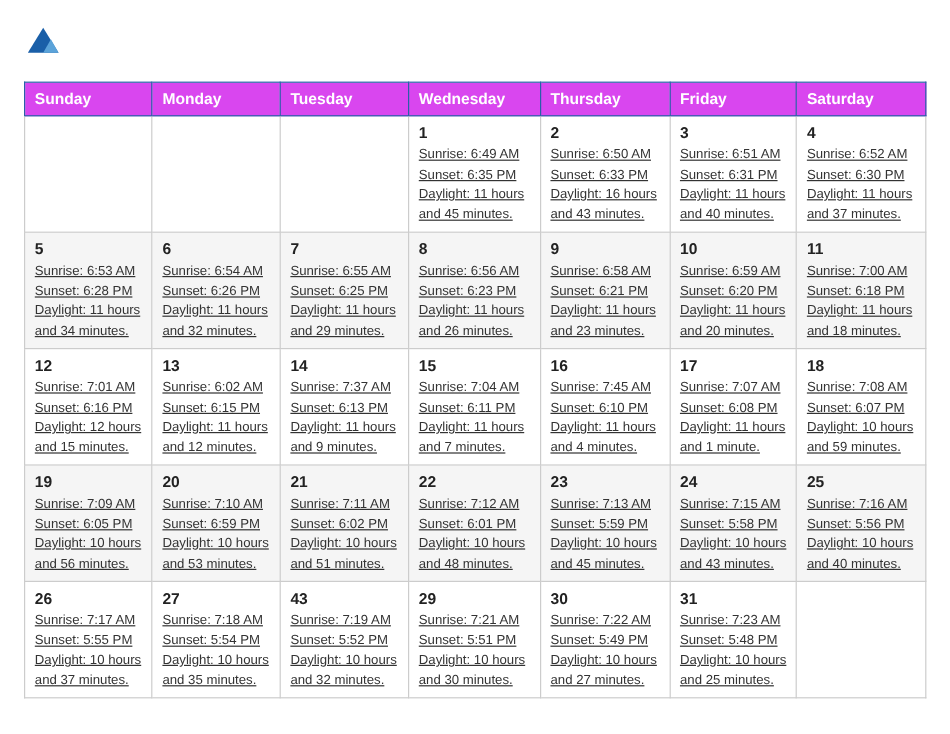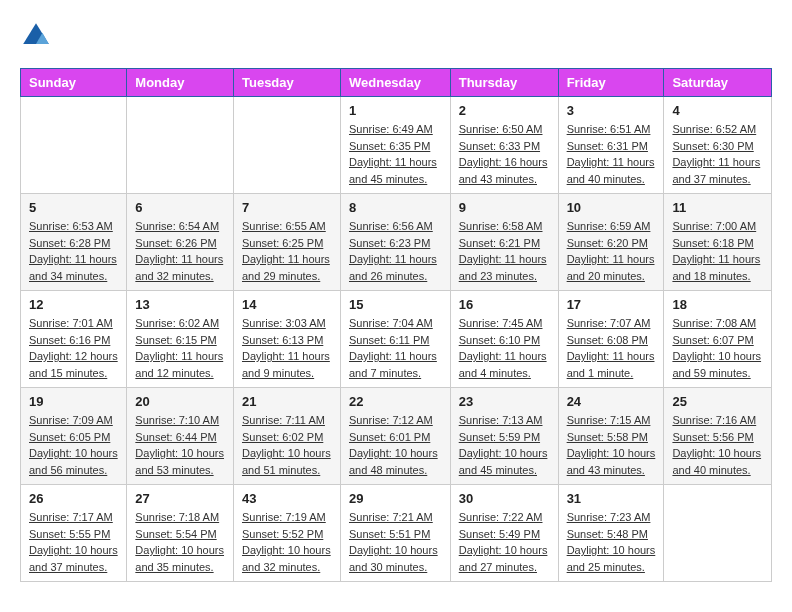--- a/index.html
+++ b/index.html
@@ -229,21 +229,21 @@
           <div class="day-number">13</div>
           <div class="day-info">
             <div>Sunrise: 6:02 AM</div>
             <div>Sunset: 6:15 PM</div>
             <div>Daylight: 11 hours and 12 minutes.</div>
           </div>
         </td>
         <td>
           <div class="day-number">14</div>
           <div class="day-info">
-            <div>Sunrise: 3:03 AM</div>
+            <div>Sunrise: 7:37 AM</div>
             <div>Sunset: 6:13 PM</div>
             <div>Daylight: 11 hours and 9 minutes.</div>
           </div>
         </td>
         <td>
           <div class="day-number">15</div>
           <div class="day-info">
             <div>Sunrise: 7:04 AM</div>
             <div>Sunset: 6:11 PM</div>
             <div>Daylight: 11 hours and 7 minutes.</div>
@@ -280,21 +280,21 @@
           <div class="day-info">
             <div>Sunrise: 7:09 AM</div>
             <div>Sunset: 6:05 PM</div>
             <div>Daylight: 10 hours and 56 minutes.</div>
           </div>
         </td>
         <td>
           <div class="day-number">20</div>
           <div class="day-info">
             <div>Sunrise: 7:10 AM</div>
-            <div>Sunset: 6:44 PM</div>
+            <div>Sunset: 6:59 PM</div>
             <div>Daylight: 10 hours and 53 minutes.</div>
           </div>
         </td>
         <td>
           <div class="day-number">21</div>
           <div class="day-info">
             <div>Sunrise: 7:11 AM</div>
             <div>Sunset: 6:02 PM</div>
             <div>Daylight: 10 hours and 51 minutes.</div>
           </div>

